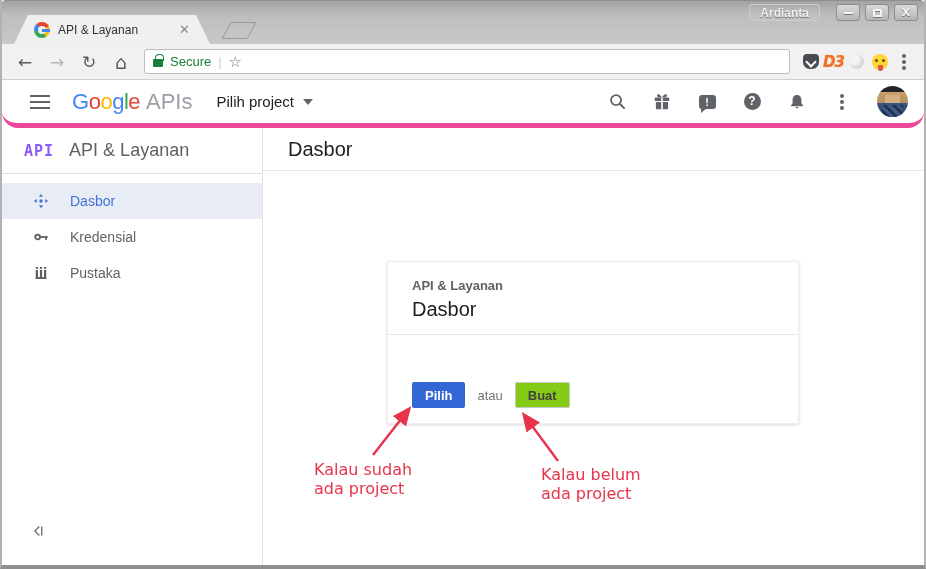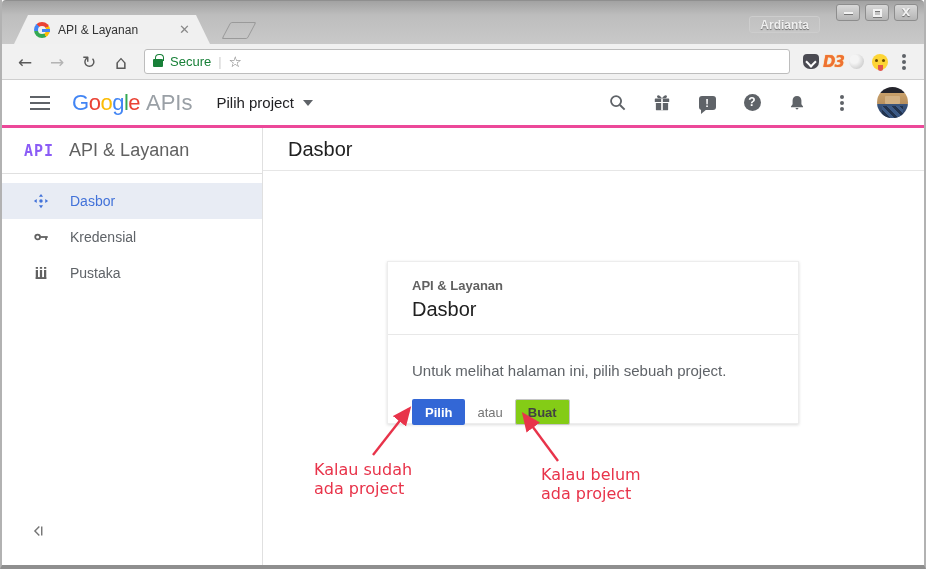--- a/index.html
+++ b/index.html
@@ -4,21 +4,21 @@
 <style>
   * { margin:0; padding:0; box-sizing:border-box; }
   html,body { width:926px; height:569px; font-family:"Liberation Sans", sans-serif; background:#888; }
   .window { width:926px; height:569px; border-left:2px solid #b2b2b2; border-right:2px solid #b2b2b2;
             border-bottom:4px solid #8f8f8f; background:#fff; display:flex; flex-direction:column; overflow:hidden; }
 
   
   .chrome-top { position:relative; height:44px; flex:0 0 44px;
     background:linear-gradient(180deg,#a2a2a2 0,#bdbdbd 14px,#c9c9c9 100%);
     border-top:1px solid #8f8f8f; border-radius:4px 4px 0 0; }
-  .win-title { position:absolute; top:15px; right:104px; padding:0 10px; height:17px; line-height:16px;
+  .win-title { position:absolute; top:3px; right:104px; padding:0 10px; height:17px; line-height:16px;
     border:1px solid #cdcdcd; border-radius:3px; color:#efefef; font-size:12px; font-weight:bold;
     text-shadow:0 1px 1px rgba(0,0,0,.45); background:rgba(255,255,255,.06); }
   .win-btns { position:absolute; top:3px; right:6px; display:flex; gap:5px; }
   .win-btn { width:24px; height:17px; border:1px solid #8d8d8d; border-radius:3px;
     background:linear-gradient(#d9d9d9,#b5b5b5); display:flex; align-items:center; justify-content:center; }
   .glyph-min { width:9px; height:2px; background:#f2f2f2; box-shadow:0 1px 0 #777; }
   .glyph-max { width:9px; height:8px; border:2px solid #f2f2f2; box-shadow:0 1px 0 #777, inset 0 1px 0 #777; }
   .glyph-close { color:#f2f2f2; font-size:11px; font-weight:bold; text-shadow:0 1px 1px #666; font-family:"DejaVu Sans",sans-serif; }
 
   .tab { position:absolute; left:12px; bottom:0; width:196px; height:29px; background:#f0f0f0;
@@ -56,22 +56,22 @@
   .d3logo { font-family:"DejaVu Sans",sans-serif; font-weight:bold; font-style:italic; font-size:15px; color:#ee7134;
     text-shadow:0 0 1px #f90; letter-spacing:-1px; }
   .grayball { width:15px; height:15px; border-radius:50%; background:radial-gradient(circle at 35% 35%, #f4f4f4 0 30%, #d4d4d4 70%); }
   .emoji { width:16px; height:16px; border-radius:50%; background:#fdd535; position:relative; }
   .emoji::before { content:""; position:absolute; left:3px; top:5px; width:3px; height:3px; border-radius:50%;
     background:#6b4c00; box-shadow:7px 0 0 #6b4c00; }
   .emoji::after { content:""; position:absolute; left:6px; bottom:-1px; width:5px; height:6px; border-radius:0 0 4px 4px; background:#e2554d; }
   .menu-dots { width:4px; height:4px; border-radius:50%; background:#5f6368; box-shadow:0 -6px 0 #5f6368, 0 6px 0 #5f6368; margin:0 8px; }
 
   
-  .app-header { height:48px; flex:0 0 48px; background:#fff; border-bottom:3px solid #ec4899;
-    display:flex; align-items:center; padding:0 16px 0 26px; }
+  .app-header { height:48px; flex:0 0 48px; background:#fff; border-bottom:5px solid #ec4899;
+    display:flex; align-items:center; padding:0 16px 0 26px;border-radius:16px; }
   .hamburger { width:20px; height:2px; background:#5f6368; box-shadow:0 -6px 0 #5f6368, 0 6px 0 #5f6368; margin:0 2px; }
   .logo { margin-left:20px; font-size:22px; display:flex; align-items:baseline; gap:6px; }
   .logo-word { font-weight:normal; letter-spacing:-.5px; }
   .logo-suffix { color:#9aa0a6; font-weight:normal; }
   .proj-sel { margin-left:24px; display:flex; align-items:center; gap:9px; font-size:15px; color:#212124; }
   .caret-down { width:0; height:0; border-left:5px solid transparent; border-right:5px solid transparent; border-top:6px solid #5f6368; }
   .hdr-right { margin-left:auto; display:flex; align-items:center; gap:25px; }
   .hicon { width:20px; height:20px; display:flex; align-items:center; justify-content:center; }
   .bubble { width:17px; height:14px; background:#5f6368; border-radius:3px; position:relative; }
   .bubble::before { content:""; position:absolute; left:2px; bottom:-4px; border-left:6px solid #5f6368; border-bottom:5px solid transparent; }
@@ -271,21 +271,20 @@
       <div class="page-title-band">
         <span class="page-title">Dasbor</span>
       </div>
       <div class="main-body">
         <div class="card">
           <div class="card-head">
             <div class="card-eyebrow">API &amp; Layanan</div>
             <div class="card-title">Dasbor</div>
           </div>
           <div class="card-body">
-            <div class="card-msg">Untuk melihat halaman ini, pilih sebuah project.</div>
             <div class="btn-row">
               <button class="btn-primary">Pilih</button>
               <span class="conj">atau</span>
               <button class="btn-secondary">Buat</button>
             </div>
           </div>
         </div>
 
         <svg class="annot-svg">
           <defs>

